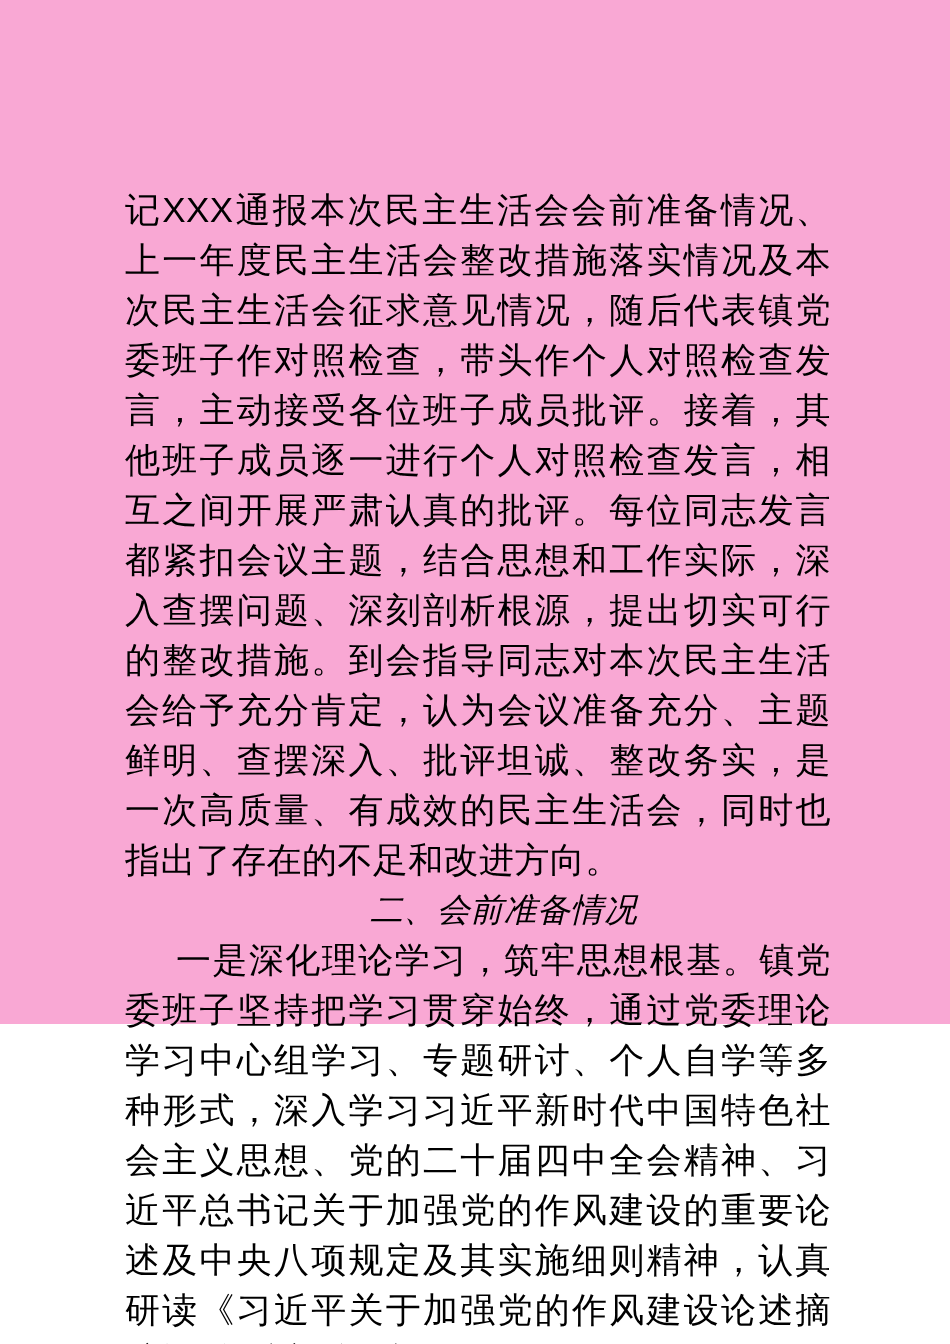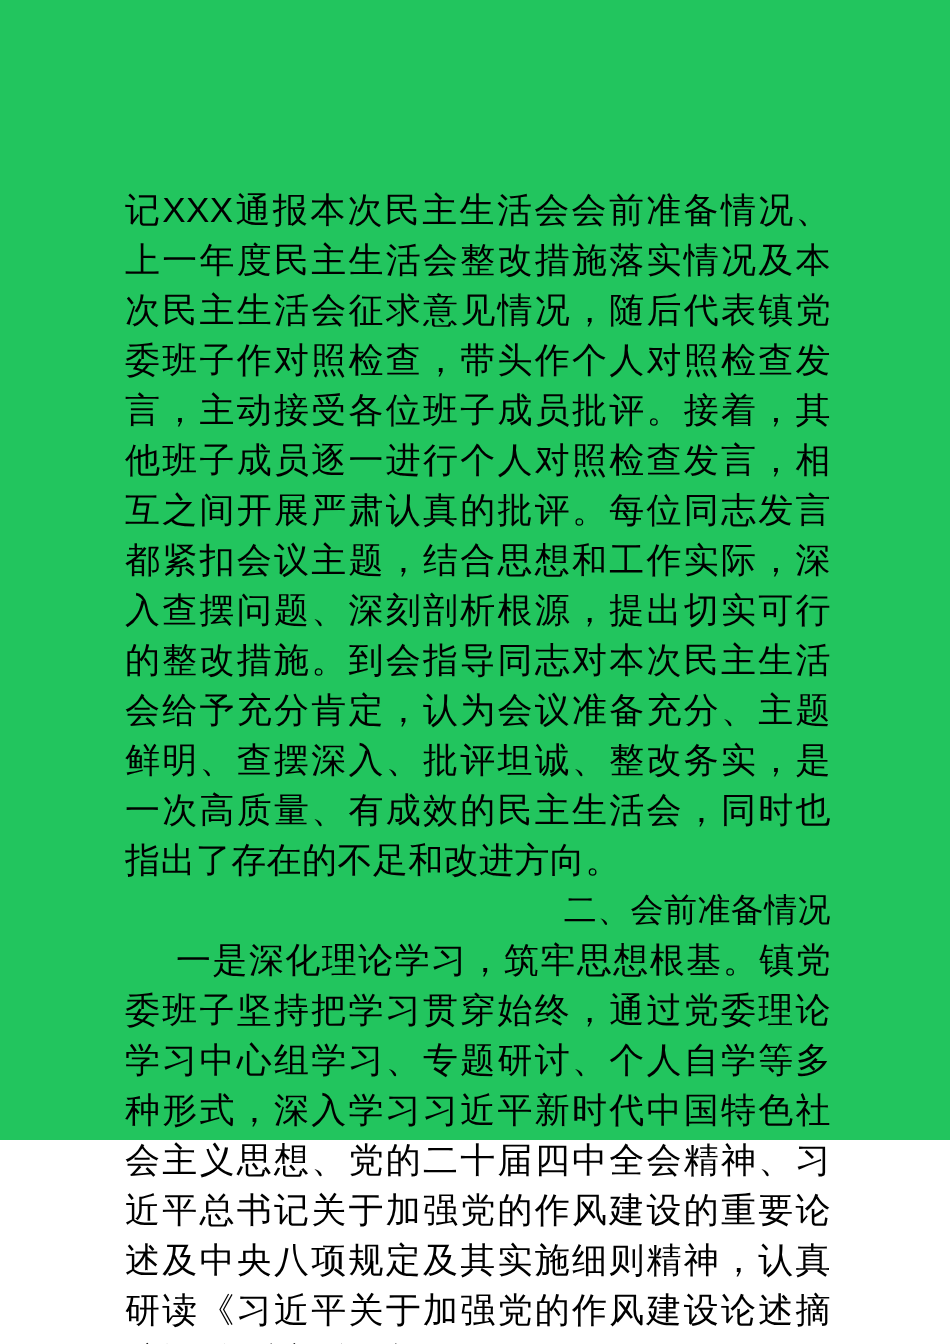--- a/index.html
+++ b/index.html
@@ -10,22 +10,22 @@
   body {
     width: 950px;
     height: 1344px;
     overflow: hidden;
     font-family: "Liberation Sans", "DejaVu Sans", sans-serif;
     color: #000000;
   }
   .page {
     position: relative;
     width: 950px;
-    height: 1140px;
-    background: #22c55e;
+    height: 1024px;
+    background: #f9a8d4;
     box-sizing: border-box;
     padding: 185px 120px 0 125px;
   }
   .doc-body {
     width: 706px;
   }
   p.para {
     margin: 0;
     padding: 0;
     font-size: 35px;
@@ -40,23 +40,24 @@
   p.para.indent {
     text-indent: 51px;
   }
   p.heading {
     margin: 0;
     padding: 0;
     font-size: 33px;
     line-height: 50px;
     letter-spacing: 0.4px;
     text-indent: 51px;
-    text-align: right;
+    text-align: center;
     font-weight: 400;
     word-break: break-all;
+    font-style: italic;
   }
 </style>
 </head>
 <body>
 
 <div class="page">
   <div class="doc-body">
 
     <p class="para">记XXX通报本次民主生活会会前准备情况、上一年度民主生活会整改措施落实情况及本次民主生活会征求意见情况，随后代表镇党委班子作对照检查，带头作个人对照检查发言，主动接受各位班子成员批评。接着，其他班子成员逐一进行个人对照检查发言，相互之间开展严肃认真的批评。每位同志发言都紧扣会议主题，结合思想和工作实际，深入查摆问题、深刻剖析根源，提出切实可行的整改措施。到会指导同志对本次民主生活会给予充分肯定，认为会议准备充分、主题鲜明、查摆深入、批评坦诚、整改务实，是一次高质量、有成效的民主生活会，同时也指出了存在的不足和改进方向。</p>
 

